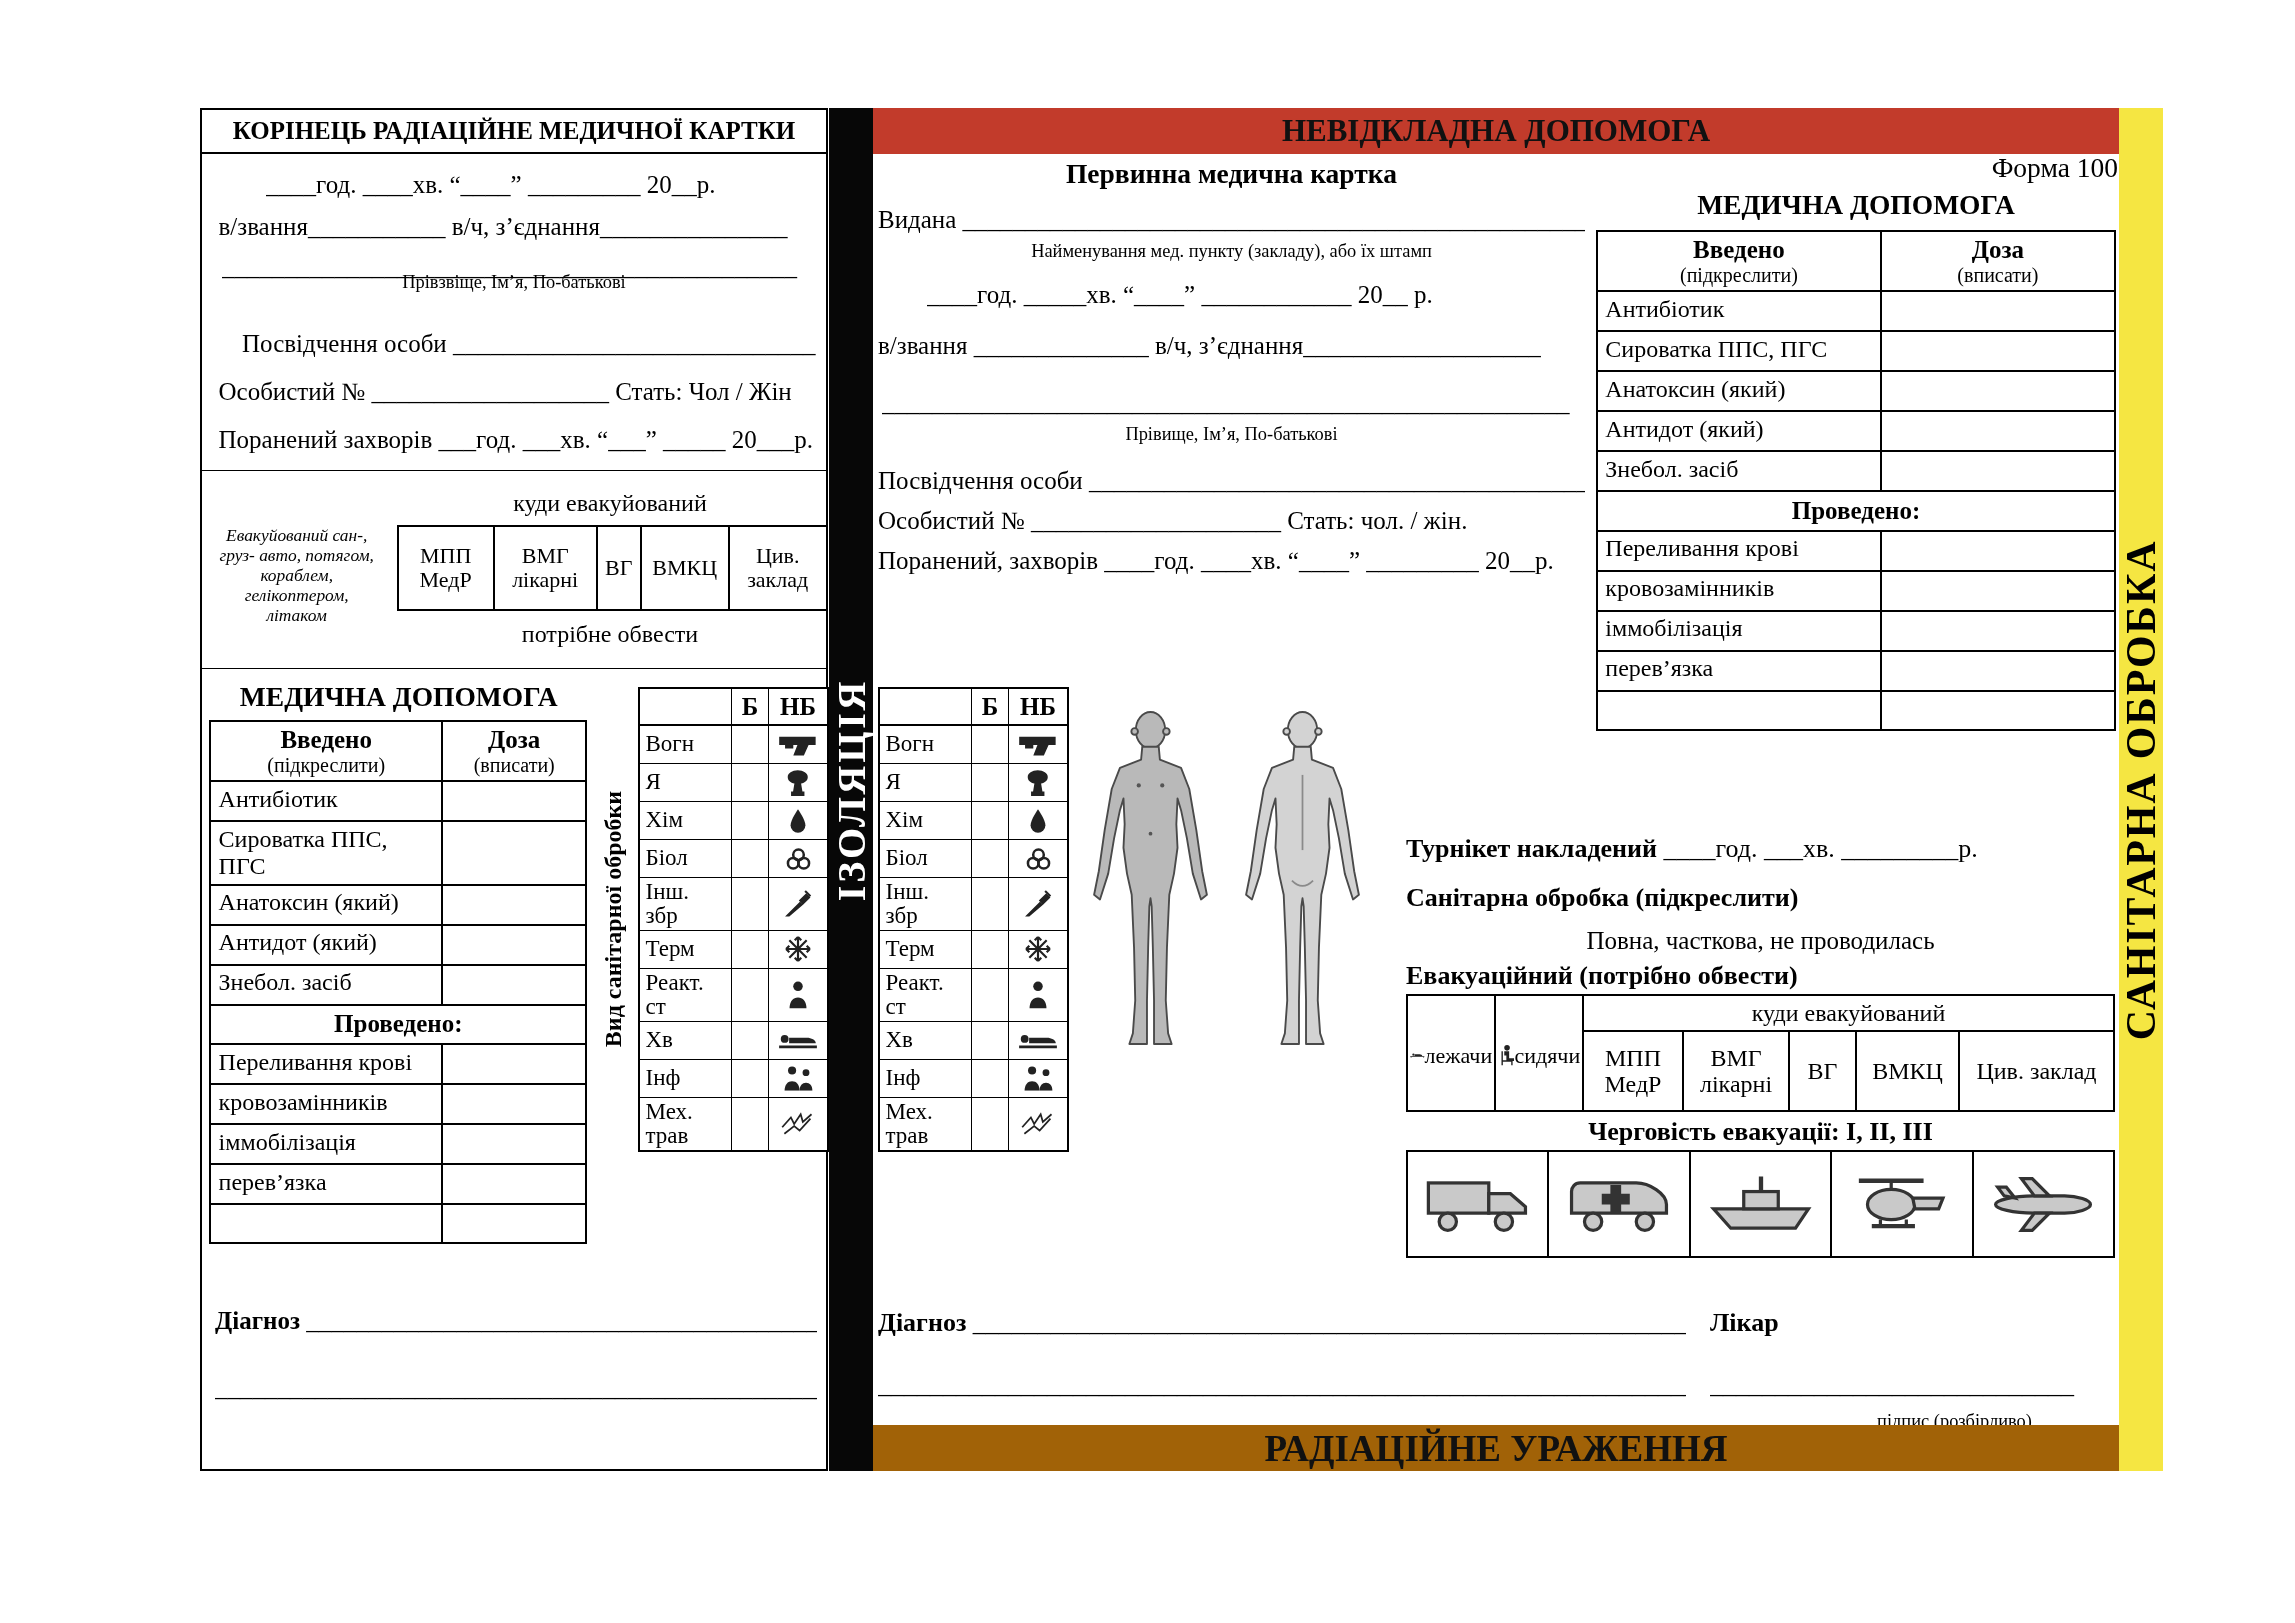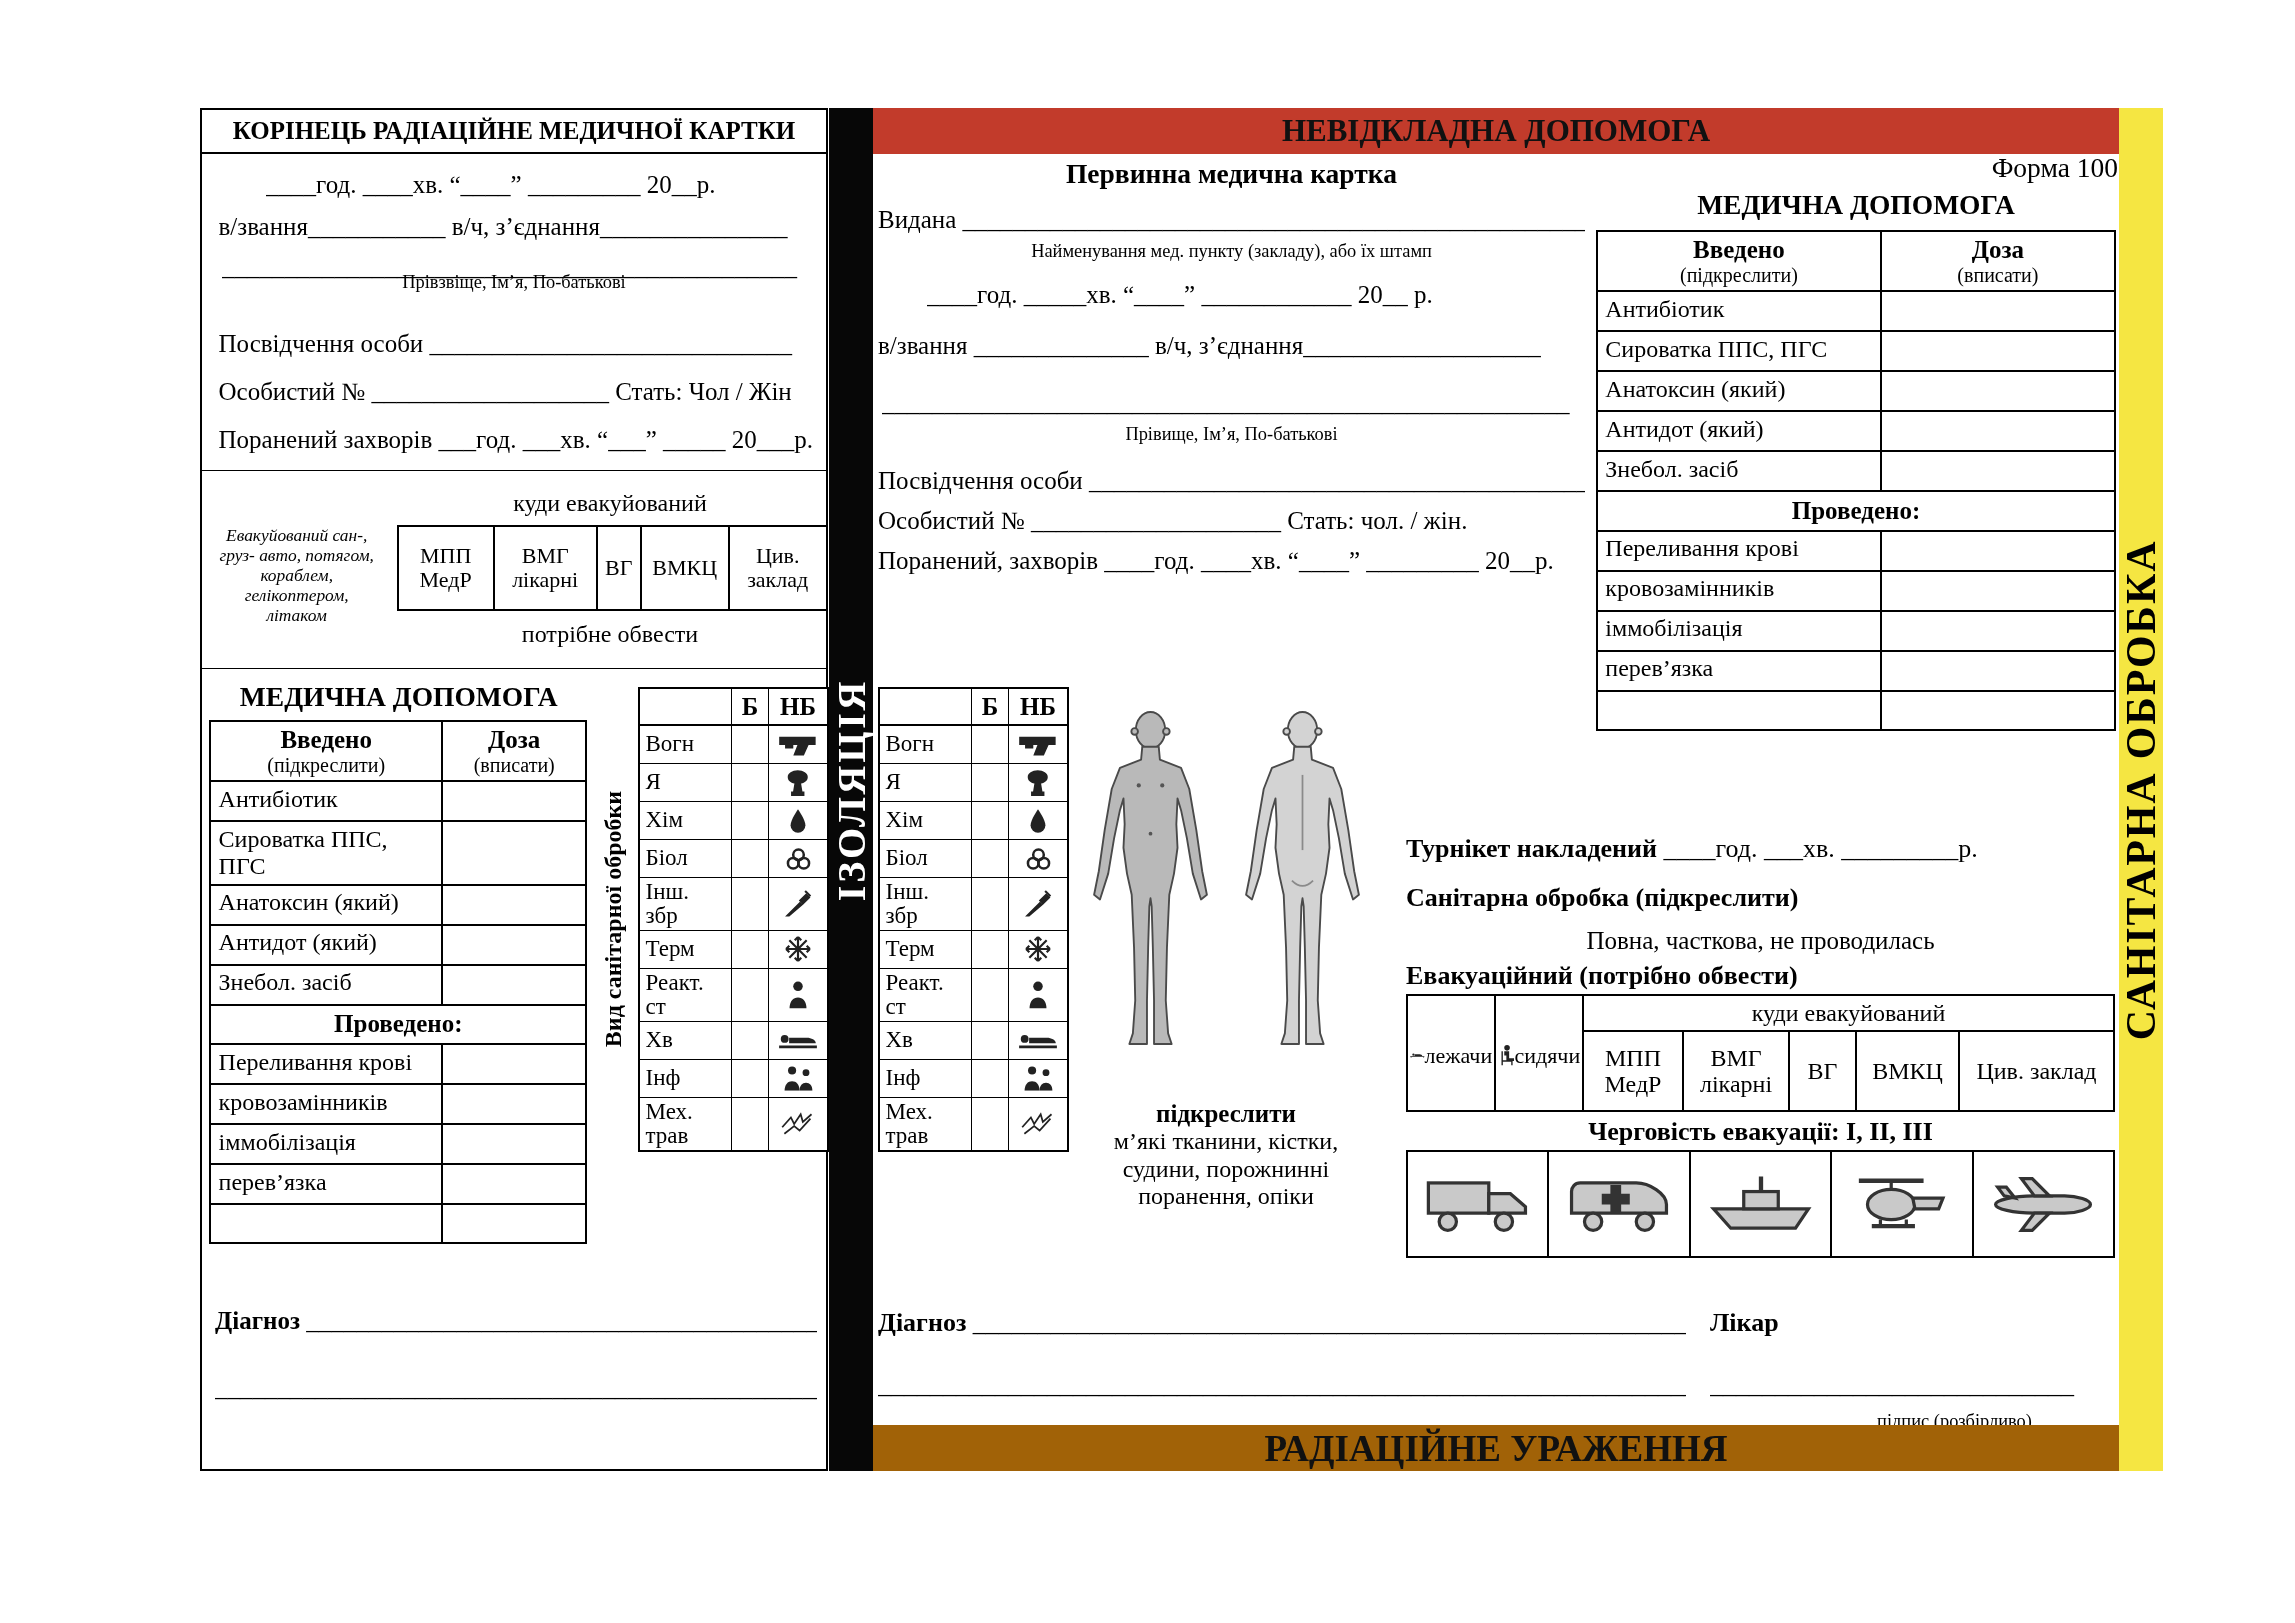--- a/index.html
+++ b/index.html
@@ -196,21 +196,21 @@
 
 <div class="page">
 
   <div class="stub-box">
     <div class="stub-header">КОРІНЕЦЬ РАДІАЦІЙНЕ МЕДИЧНОЇ КАРТКИ</div>
 
     <div class="abs fs27 nowrap" style="left:64px; top:61px; width:551px;">____год. ____хв. “____” _________ 20__р.</div>
     <div class="abs fs27 nowrap" style="left:16.5px; top:103px; width:597px;">в/звання___________ в/ч, з’єднання_______________</div>
     <div class="abs fs27 nowrap" style="left:20px; top:143px; width:591px;">______________________________________________</div>
     <div class="abs fs20 ctr" style="left:0; top:162px; width:100%;">Прівзвіще, Ім’я, По-батькові</div>
-    <div class="abs fs27 nowrap" style="left:16.5px; top:220px; width:597px;">Посвідчення особи _____________________________</div>
+    <div class="abs fs27 nowrap" style="left:16.5px; top:220px; width:597px;text-align:right;">Посвідчення особи _____________________________</div>
     <div class="abs fs27 nowrap" style="left:16.5px; top:268px; width:597px;">Особистий № ___________________ Стать: Чол / Жін</div>
     <div class="abs fs27 nowrap" style="left:16.5px; top:316px; width:601px;">Поранений захворів ___год. ___хв. “___” _____ 20___р.</div>
 
     <div class="hline" style="top:360px;"></div>
 
     <div class="abs fs26 ctr" style="left:195px; top:380px; width:426px;">куди евакуйований</div>
 
     <div class="abs" style="left:14.7px; top:415px; display:flex;">
       <div class="stub-evac-note fs19">Евакуйований сан-, груз- авто, потягом, кораблем, гелікоптером, літаком</div>
       <div class="stub-evac-cells">
@@ -570,24 +570,20 @@
     <circle cx="50" cy="67" r="1.8" fill="#555"></circle>
       <circle cx="70" cy="67" r="1.8" fill="#555"></circle>
       <circle cx="60" cy="108" r="1.6" fill="#555"></circle>
   </svg>
   <svg class="abs" style="left:1232px; top:703px;" width="141" height="360" viewBox="0 0 120 300">
     <use href="#sym-body" fill="#d3d3d3" stroke="#4a4a4a" stroke-width="1.6"></use>
     <path d="M60 58v64" stroke="#8a8a8a" stroke-width="1.5" fill="none"></path>
     <path d="M51 148q9 9 18 0" stroke="#8a8a8a" stroke-width="1.5" fill="none"></path>
   </svg>
 
-  <div class="abs ctr" style="left:1047px; top:1100px; width:358px;">
-    <div class="b fs27">підкреслити</div>
-    <div class="fs26" style="width:275px; margin:0 auto; line-height:1.15;">м’які тканини, кістки, судини, порожнинні поранення, опіки</div>
-  </div>
 
   <div class="abs fs28 nowrap" style="left:1406px; top:834px; width:713px;">
     <span class="b">Турнікет накладений</span>
     <span>____год. ___хв. _________р.</span>
   </div>
   <div class="abs fs28 b" style="left:1406px; top:883px;">Санітарна обробка (підкреслити)</div>
   <div class="abs fs27 ctr" style="left:1406px; top:927px; width:709px;">Повна, часткова, не проводилась</div>
   <div class="abs fs28 b" style="left:1406px; top:961px;">Евакуаційний (потрібно обвести)</div>
 
   <div class="evac-table" style="left:1406px; top:994px; width:709px; height:118px;">

